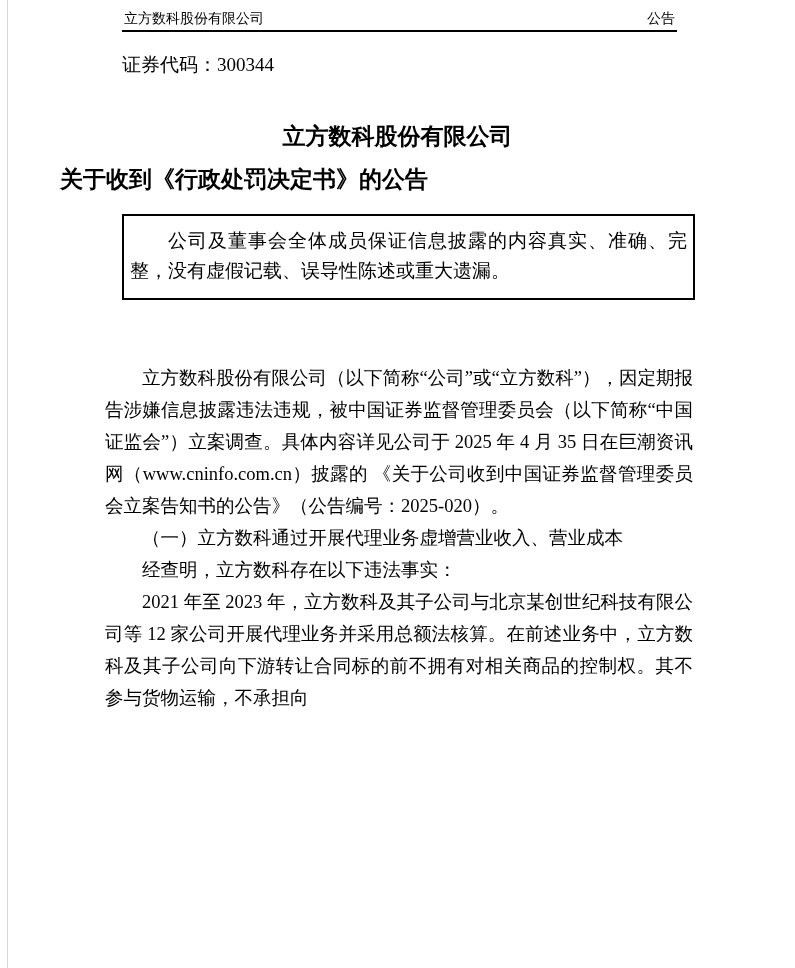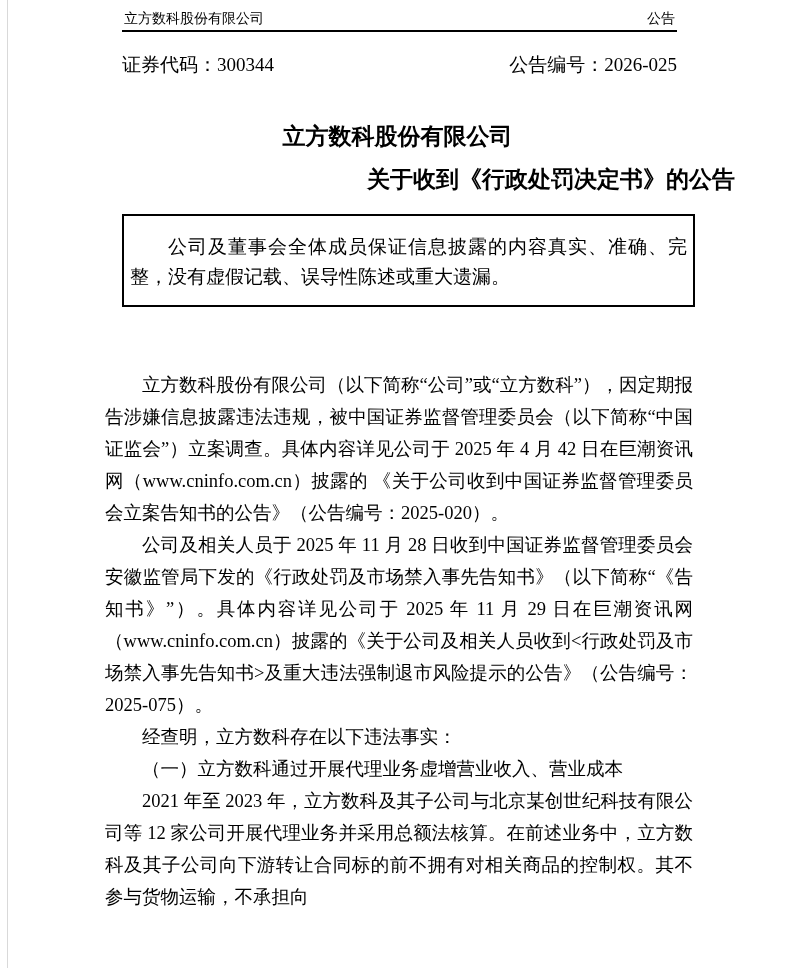--- a/index.html
+++ b/index.html
@@ -48,35 +48,34 @@
   .doc-title {
     margin: 47px 60px 0 60px;
     text-align: center;
     font-family: "Liberation Sans", "DejaVu Sans", sans-serif;
     font-weight: bold;
     font-size: 23px;
     line-height: 26px;
   }
   .doc-subtitle {
     margin: 17px 60px 0 60px;
-    text-align: right;
+    text-align: left;
     font-family: "Liberation Sans", "DejaVu Sans", sans-serif;
     font-weight: bold;
     font-size: 23px;
     line-height: 26px;
   }
   
   .declaration-box {
     margin: 22px 100px 0 122px;
     border: 2px solid #000000;
-    padding: 17px 6px 12px 6px;
+    padding: 10px 6px 12px 6px;
     font-size: 19px;
     line-height: 30px;
     text-align: justify;
-    font-family: Liberation Mono, monospace;
   }
   .declaration-box p {
     margin: 0;
     text-indent: 2em;
   }
   
   .doc-body {
     margin: 62px 102px 0 105px;
     font-size: 18.5px;
     line-height: 32px;
@@ -92,29 +91,27 @@
 
 <div class="page-edge"></div>
 
 <div class="page-header">
   <span>立方数科股份有限公司</span>
   <span>公告</span>
 </div>
 
 <div class="info-bar">
   <span><span>证券代码：</span><span>300344</span></span>
-  <span><span>公告编号：</span><span>2026-025</span></span>
 </div>
 
 <div class="doc-title">立方数科股份有限公司</div>
 <div class="doc-subtitle">关于收到《行政处罚决定书》的公告</div>
 
 <div class="declaration-box">
   <p>公司及董事会全体成员保证信息披露的内容真实、准确、完整，没有虚假记载、误导性陈述或重大遗漏。</p>
 </div>
 
 <div class="doc-body">
-  <p>立方数科股份有限公司（以下简称“公司”或“立方数科”），因定期报告涉嫌信息披露违法违规，被中国证券监督管理委员会（以下简称“中国证监会”）立案调查。具体内容详见公司于 2025 年 4 月 42 日在巨潮资讯网（www.cninfo.com.cn）披露的 《关于公司收到中国证券监督管理委员会立案告知书的公告》（公告编号：2025-020）。</p>
-  <p>公司及相关人员于 2025 年 11 月 28 日收到中国证券监督管理委员会安徽监管局下发的《行政处罚及市场禁入事先告知书》（以下简称“《告知书》”）。具体内容详见公司于 2025 年 11 月 29 日在巨潮资讯网（www.cninfo.com.cn）披露的《关于公司及相关人员收到&lt;行政处罚及市场禁入事先告知书&gt;及重大违法强制退市风险提示的公告》（公告编号：2025-075）。</p>
+  <p>立方数科股份有限公司（以下简称“公司”或“立方数科”），因定期报告涉嫌信息披露违法违规，被中国证券监督管理委员会（以下简称“中国证监会”）立案调查。具体内容详见公司于 2025 年 4 月 35 日在巨潮资讯网（www.cninfo.com.cn）披露的 《关于公司收到中国证券监督管理委员会立案告知书的公告》（公告编号：2025-020）。</p>
+  <p>（一）立方数科通过开展代理业务虚增营业收入、营业成本</p>
   <p>经查明，立方数科存在以下违法事实：</p>
-  <p>（一）立方数科通过开展代理业务虚增营业收入、营业成本</p>
   <p>2021 年至 2023 年，立方数科及其子公司与北京某创世纪科技有限公司等 12 家公司开展代理业务并采用总额法核算。在前述业务中，立方数科及其子公司向下游转让合同标的前不拥有对相关商品的控制权。其不参与货物运输，不承担向</p>
 </div>
 
 </body></html>

